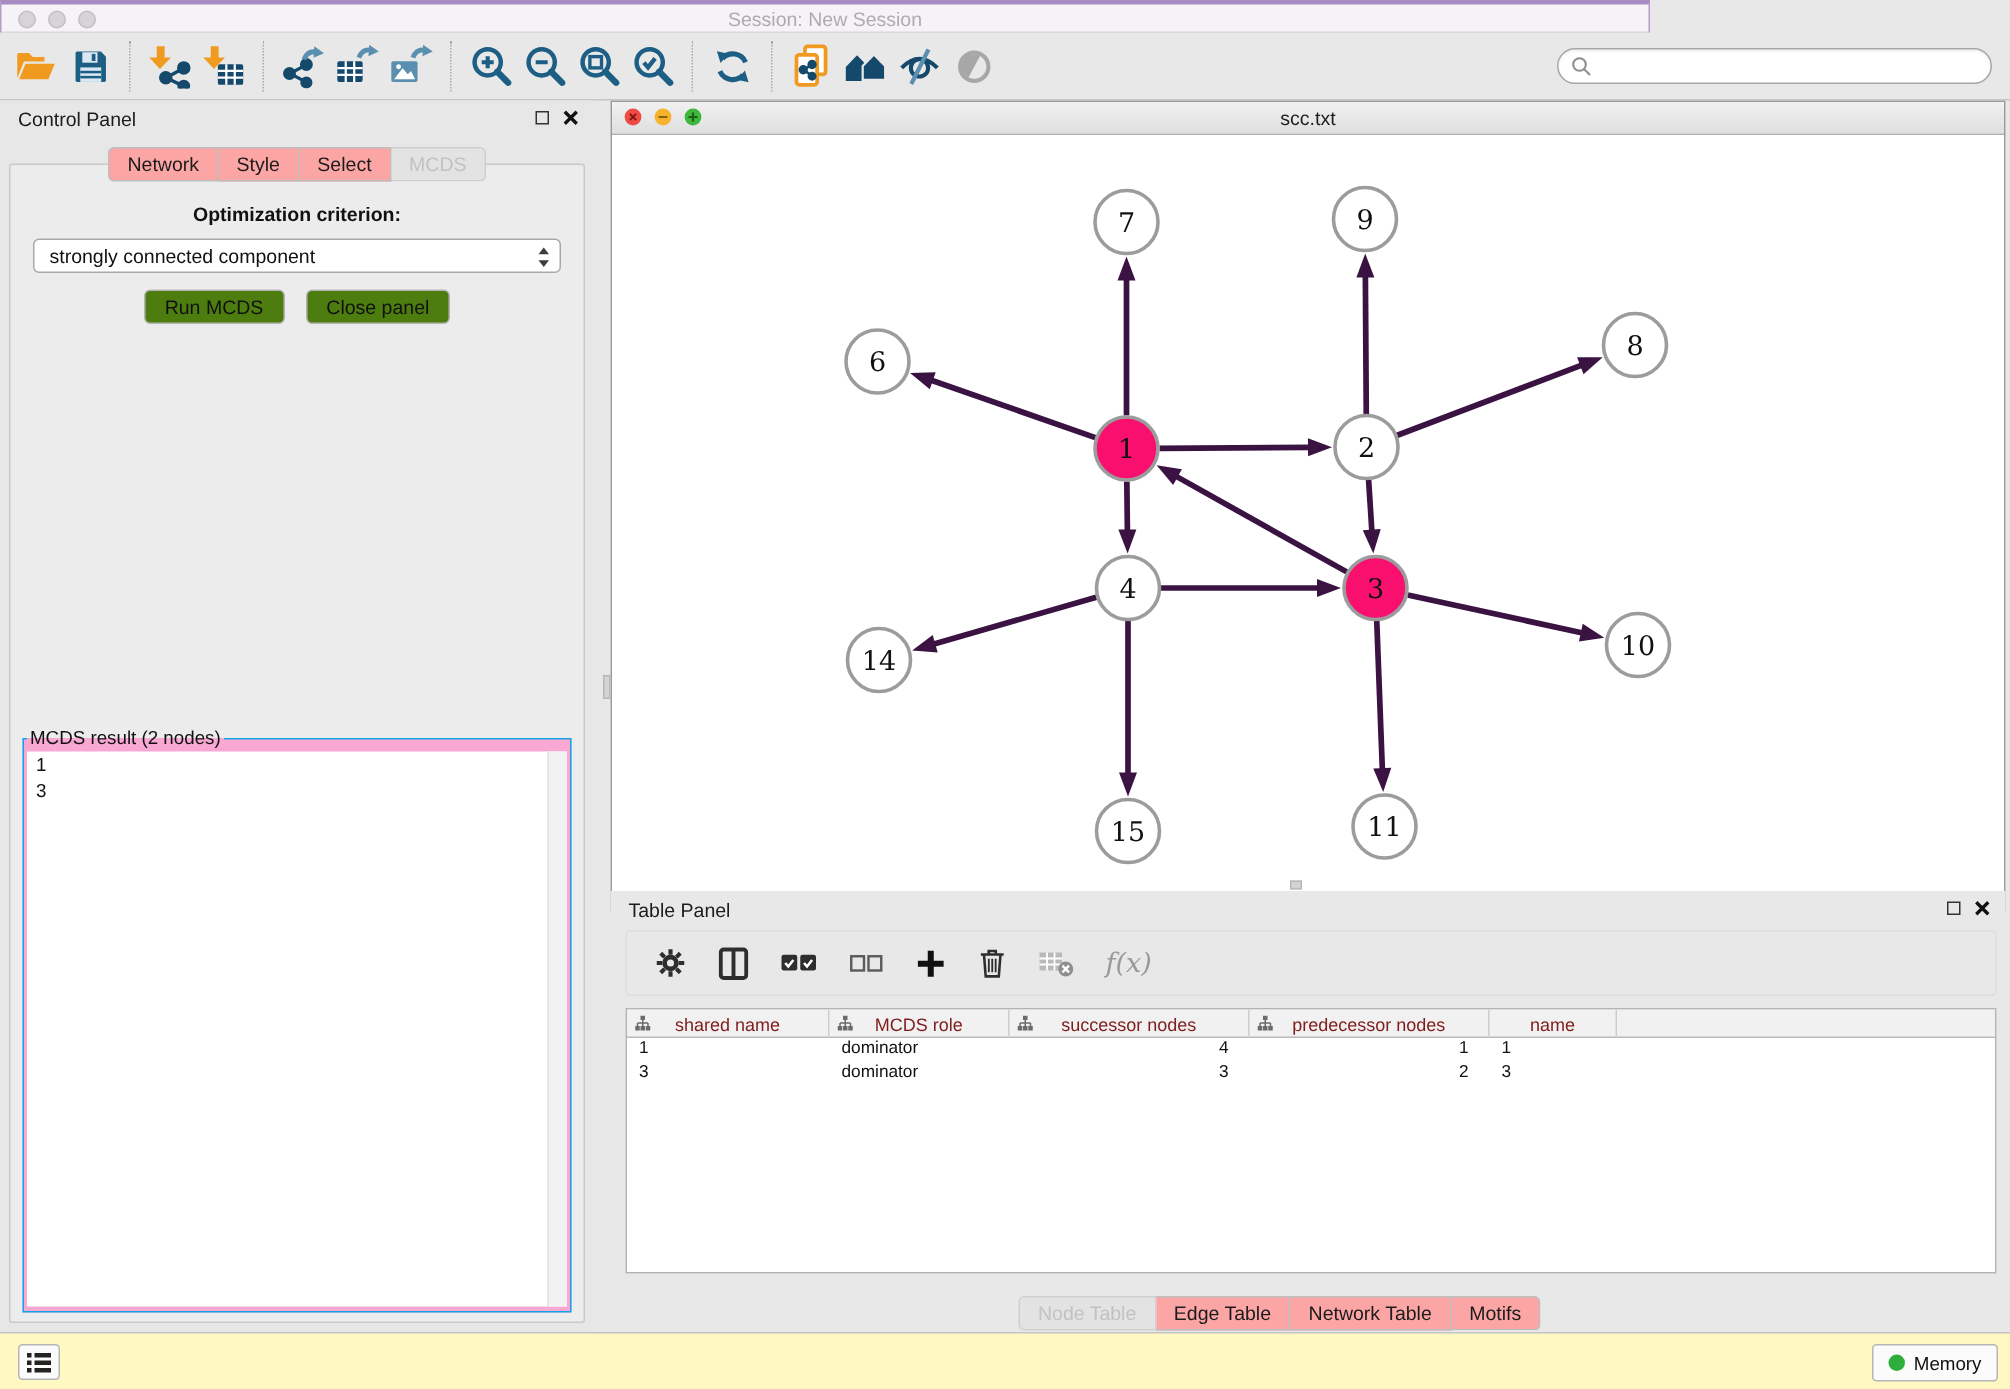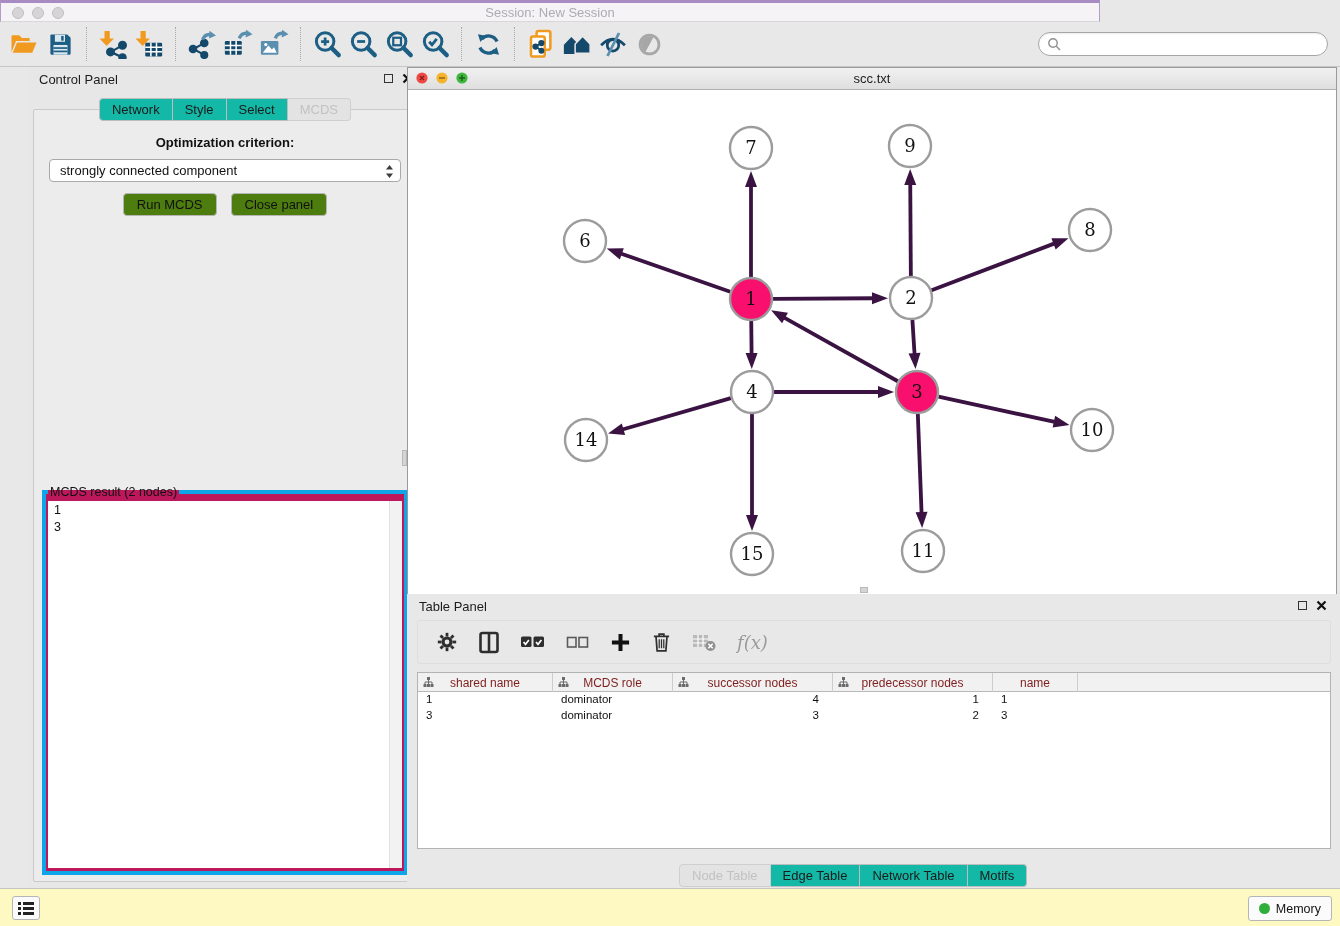--- a/index.html
+++ b/index.html
@@ -22,41 +22,41 @@
   .tbtn svg { display:block; }
   .tsep { width:1px; height:34px; border-left:1px dotted #a9a9a9; margin:0 8px; flex:0 0 auto; }
   #search-wrap { position:absolute; right:12px; top:10px; width:290px; height:24px; background:#fff;
     border:1px solid #a6a6a6; border-radius:12px; display:flex; align-items:center; padding-left:8px; box-shadow:inset 0 1px 2px rgba(0,0,0,.08); }
   #search-wrap input { border:none; outline:none; flex:1; height:18px; font-size:12px; background:transparent; }
 
   
   #main { position:absolute; left:0; top:67px; width:1340px; height:821px; }
 
   
-  #control-panel { position:absolute; left:0; top:0; width:396px; height:821px; background:#e8e7e7;margin-left:27px; }
+  #control-panel { position:absolute; left:0; top:0; width:396px; height:821px; background:#e8e7e7; }
   .panel-head { position:relative; height:24px; }
   .panel-head .ptitle { position:absolute; left:12px; top:5px; font-size:13px; color:#1c1c1c; }
   .panel-icons { position:absolute; right:10px; top:6px; display:flex; gap:9px; align-items:center; }
   .float-box { width:9px; height:9px; border:1.6px solid #333; display:inline-block; }
   .tab-group { display:flex; justify-content:center; }
-  .tab-group .tab { background:#14b8a6; border:1px solid #bdbdbd; border-left:none; padding:3px 12px; font-size:13px; color:#1b1b1b; cursor:default; }
+  .tab-group .tab { background:#fca5a5; border:1px solid #bdbdbd; border-left:none; padding:3px 12px; font-size:13px; color:#1b1b1b; cursor:default; }
   .tab-group .tab:first-child { border-left:1px solid #bdbdbd; border-radius:4px 0 0 4px; }
   .tab-group .tab:last-child { border-radius:0 4px 4px 0; }
   .tab-group .tab.active { background:#e3e3e3; color:#c2c2c2; border-color:#cfcfcf; }
   #cp-tabs { margin-top:7px; position:relative; z-index:2; }
   #cp-content { position:absolute; left:6px; right:6px; top:42px; bottom:6px; background:#ececec;
     border:1px solid #c9c9c9; border-radius:2px; }
   #opt-label { text-align:center; margin-top:25px; font-size:13px; font-weight:bold; color:#111; }
   #opt-select { position:relative; margin:9px auto 0 auto; width:352px; height:23px; background:#fff;
     border:1px solid #a9a9a9; border-radius:4px; display:flex; align-items:center; padding:0 22px 0 10px; }
   #opt-select .selval { font-size:13px; color:#111; white-space:nowrap; }
   #opt-select .stepper { position:absolute; right:6px; top:4px; }
   .cp-buttons { display:flex; justify-content:center; gap:14px; margin-top:11px; }
   .btn { background:#4d7c0f; border:1px solid #b5b5b5; border-radius:4px; font-size:13px; color:#111; padding:3px 13px; font-family:inherit; }
-  #mcds-fieldset { position:absolute; left:8px; right:8px; top:375px; bottom:6px; border:4px solid #0ea5e9; margin:0; padding:0; background:#be185d; }
+  #mcds-fieldset { position:absolute; left:8px; right:8px; top:375px; bottom:6px; border:1px solid #0ea5e9; margin:0; padding:0; background:#f9a8d4; }
   #mcds-fieldset legend { font-size:12.5px; color:#111; margin-left:2px; padding:0 2px; }
   #mcds-list-wrap { position:absolute; left:2px; right:2px; top:2px; bottom:3px; background:#fff; }
   #mcds-list { position:absolute; left:0; top:0; right:13px; bottom:0; font-size:12.5px; color:#111; padding:1px 0 0 6px; }
   #mcds-list .row { line-height:17px; }
   #mcds-scroll { position:absolute; right:0; top:0; bottom:0; width:13px; background:#f2f2f2; border-left:1px solid #e0e0e0; }
 
   
   #network-window { position:absolute; left:407px; top:0px; width:930px; height:541px; border:1px solid #9a9a9a; background:#fff; }
   #nw-titlebar { position:relative; height:22px; background:linear-gradient(#f1f1f1,#dfdfdf); border-bottom:1px solid #b2b2b2; }
   #nw-titlebar .lights { position:absolute; left:8px; top:4px; display:flex; gap:8px; }

